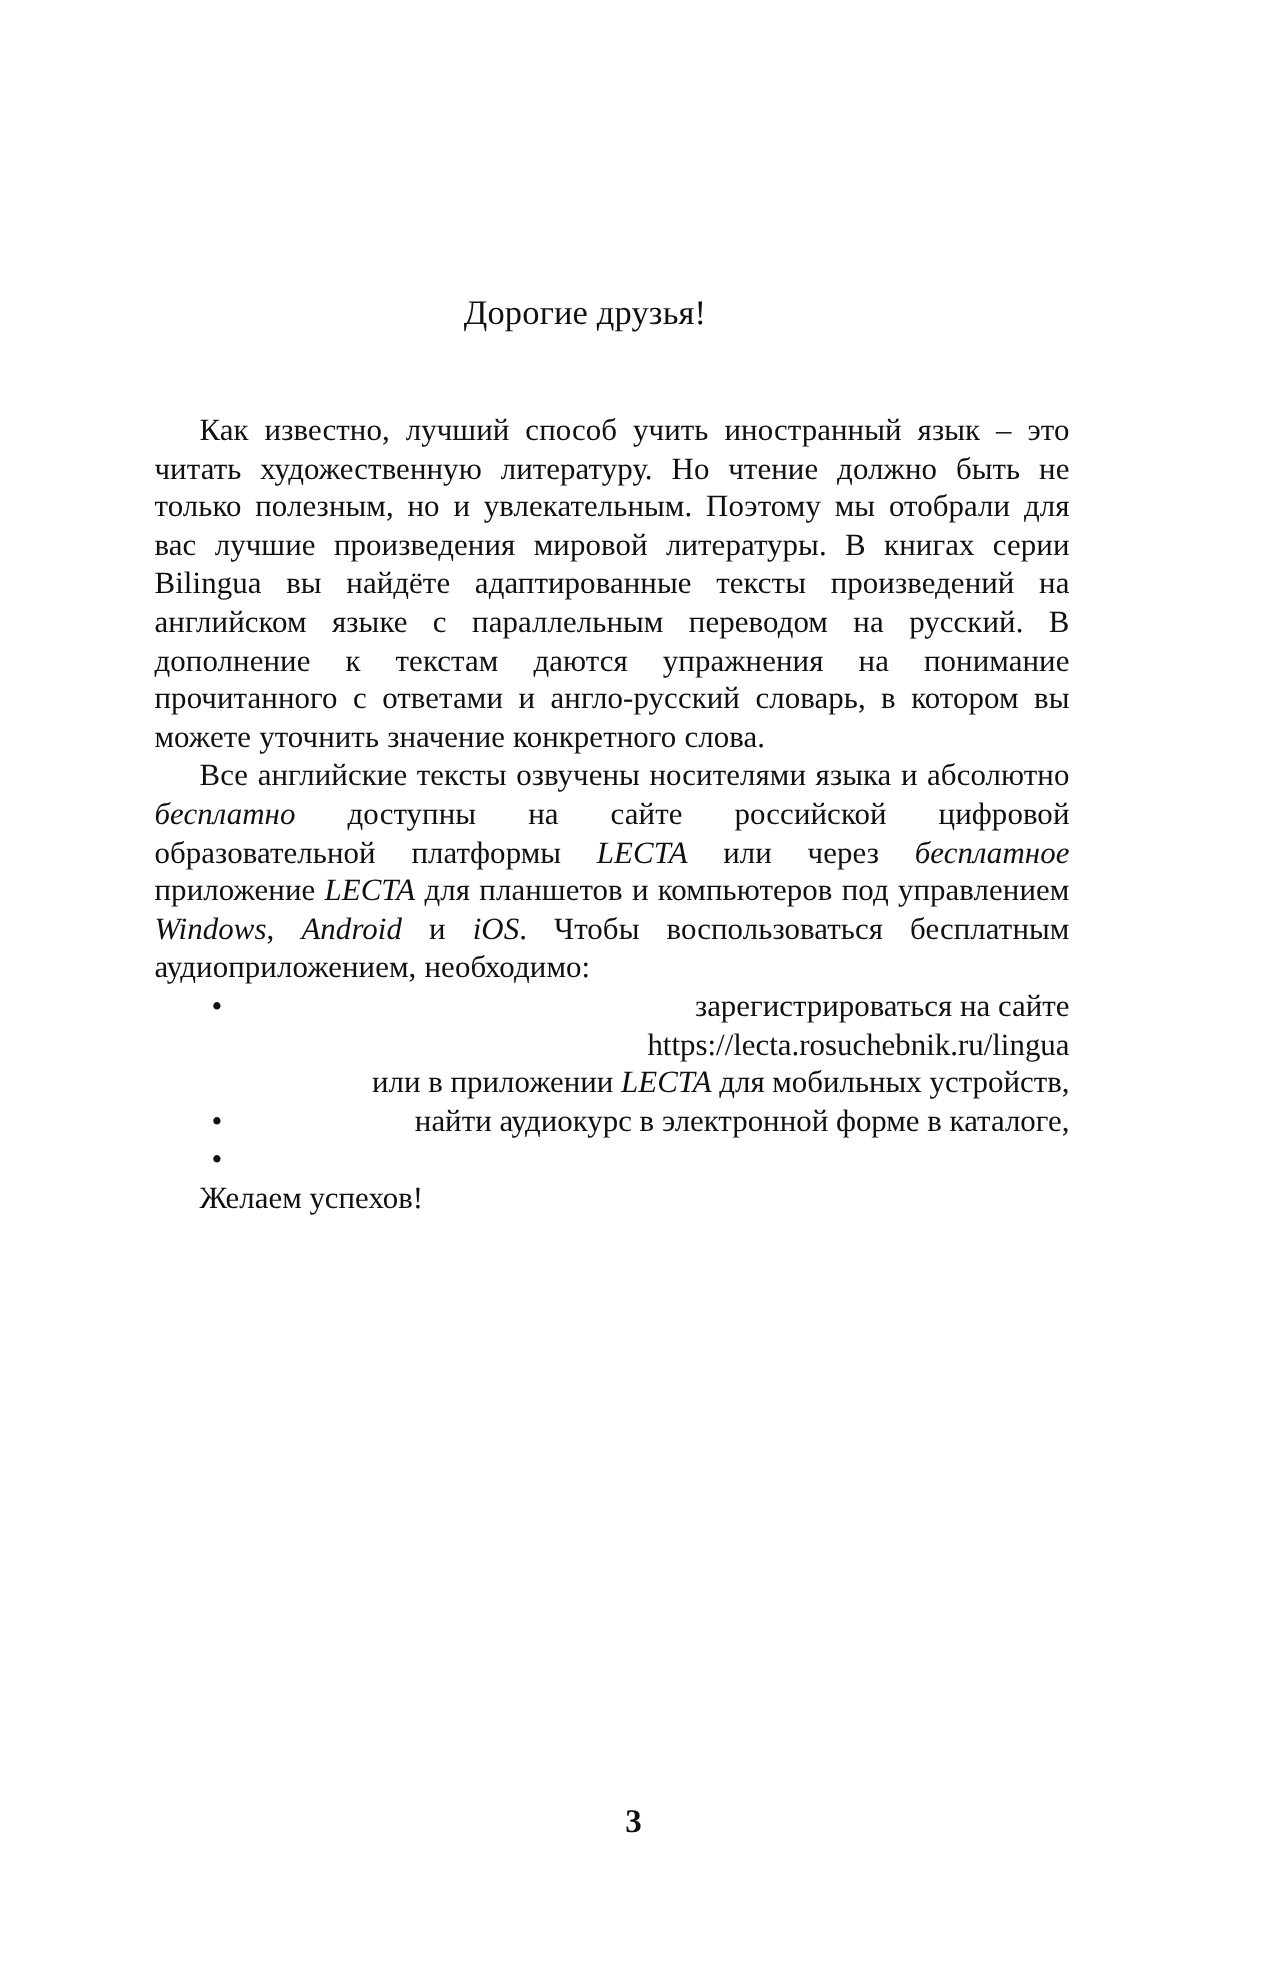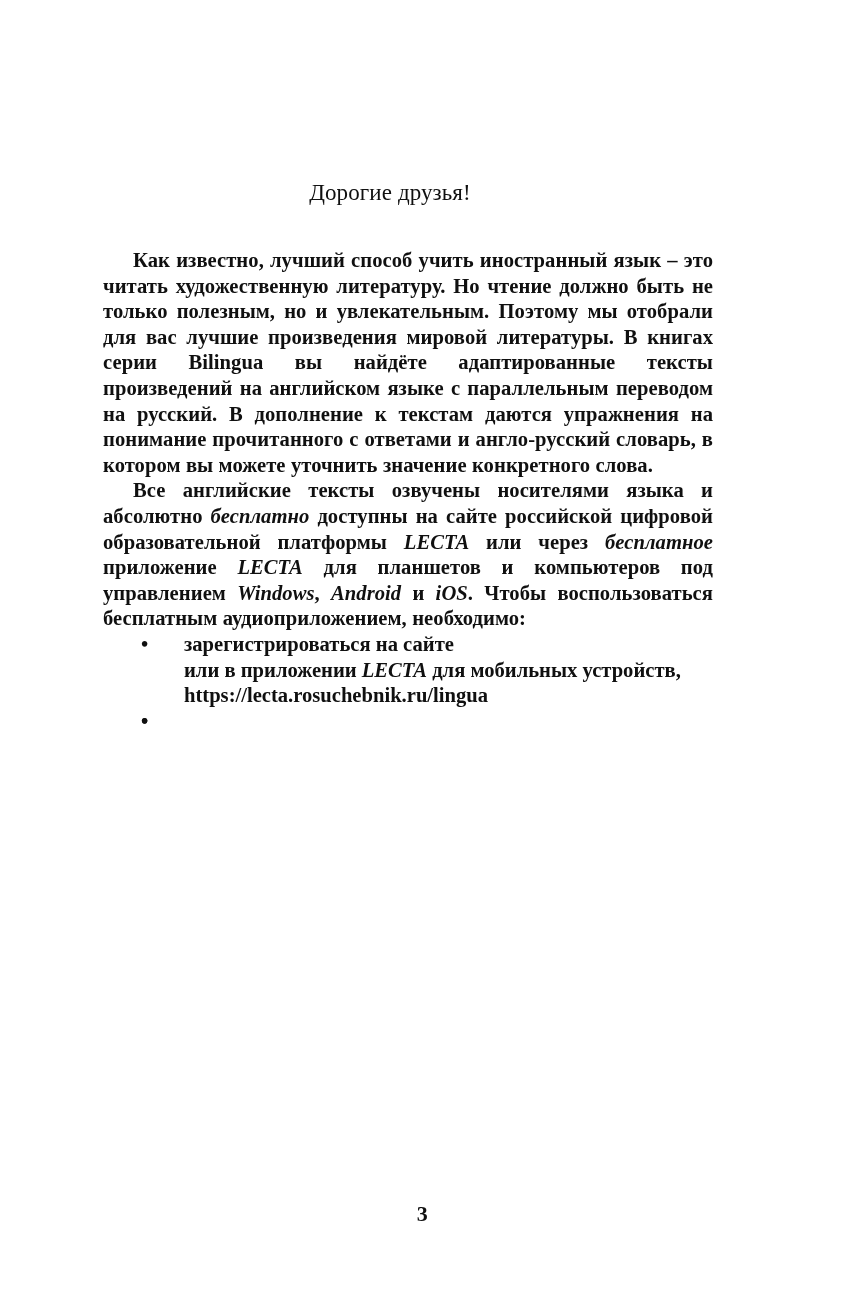--- a/index.html
+++ b/index.html
@@ -19,36 +19,35 @@
   .page {
     position: absolute;
     inset: 0;
     background: #ffffff;
   }
 
   
   .text-column {
     position: absolute;
     left: 103px;
-    top: 178px;
+    top: 194px;
     width: 610px;
   }
 
   .doc-title {
     text-align: center;
     font-size: 23px;
     line-height: 30px;
     font-weight: 400;
     margin: 0 0 0 -36px;
     letter-spacing: 0.1px;
   }
 
   .body-block {
-    margin-top: 40px;
-    font-weight: bold;
+    margin-top: 51px;
   }
 
   p.para {
     margin: 0;
     font-size: 20.6px;
     line-height: 25.6px;
     text-align: justify;
     text-justify: inter-word;
     text-indent: 30px;
     hyphens: manual;
@@ -75,20 +74,21 @@
   }
   .bullet-mark {
     position: absolute;
     left: 38px;
     top: 0;
     font-size: 20.6px;
     line-height: 25.6px;
   }
   .bullet-sub {
     display: block;
+    text-align: right;
   }
 
   .closing-block {
     margin-top: 25.6px;
   }
   p.closing {
     margin: 0;
     font-size: 20.6px;
     line-height: 25.6px;
     text-indent: 30px;
@@ -129,34 +129,38 @@
 
       <p class="para">Как известно, лучший способ учить иностранный язык – это читать художественную литературу. Но чтение должно быть не только полезным, но и увлекательным. Поэтому мы отобрали для вас лучшие произведения мировой литературы. В книгах серии Bilingua вы найдёте адаптированные тексты произведений на английском языке с параллельным переводом на русский. В дополнение к текстам даются упражнения на понимание прочитанного с ответами и англо-русский словарь, в котором вы можете уточнить значение конкретного слова.</p>
 
       <p class="para last-line-left"><span>Все английские тексты озвучены носителями языка и абсолютно </span><em class="it">бесплатно</em><span> доступны на сайте российской цифровой образовательной платформы </span><em class="it">LECTA</em><span> или через </span><em class="it">бесплатное</em><span> приложение </span><em class="it">LECTA</em><span> для планшетов и компьютеров под управлением </span><em class="it">Windows</em><span>, </span><em class="it">Android</em><span> и </span><em class="it">iOS</em><span>. Чтобы воспользоваться бесплатным аудиоприложением, необходимо:</span></p>
 
       <ul class="bullet-list">
 
         <li class="bullet-item">
           <span class="bullet-mark">•</span>
           <span class="bullet-sub">зарегистрироваться на сайте</span>
+          <span class="bullet-sub url-line">https://lecta.rosuchebnik.ru/lingua</span>
           <span class="bullet-sub"><span>или в приложении </span><em class="it">LECTA</em><span> для мобильных устройств,</span></span>
-          <span class="bullet-sub url-line">https://lecta.rosuchebnik.ru/lingua</span>
         </li>
 
         <li class="bullet-item">
           <span class="bullet-mark">•</span>
+          <span class="bullet-sub">найти аудиокурс в электронной форме в каталоге,</span>
         </li>
 
         <li class="bullet-item">
           <span class="bullet-mark">•</span>
         </li>
 
       </ul>
 
 
+      <div class="closing-block">
+        <p class="closing">Желаем успехов!</p>
+      </div>
 
     </div>
   </div>
 
   <div class="page-number">3</div>
 
 </div>
 
 </body></html>

